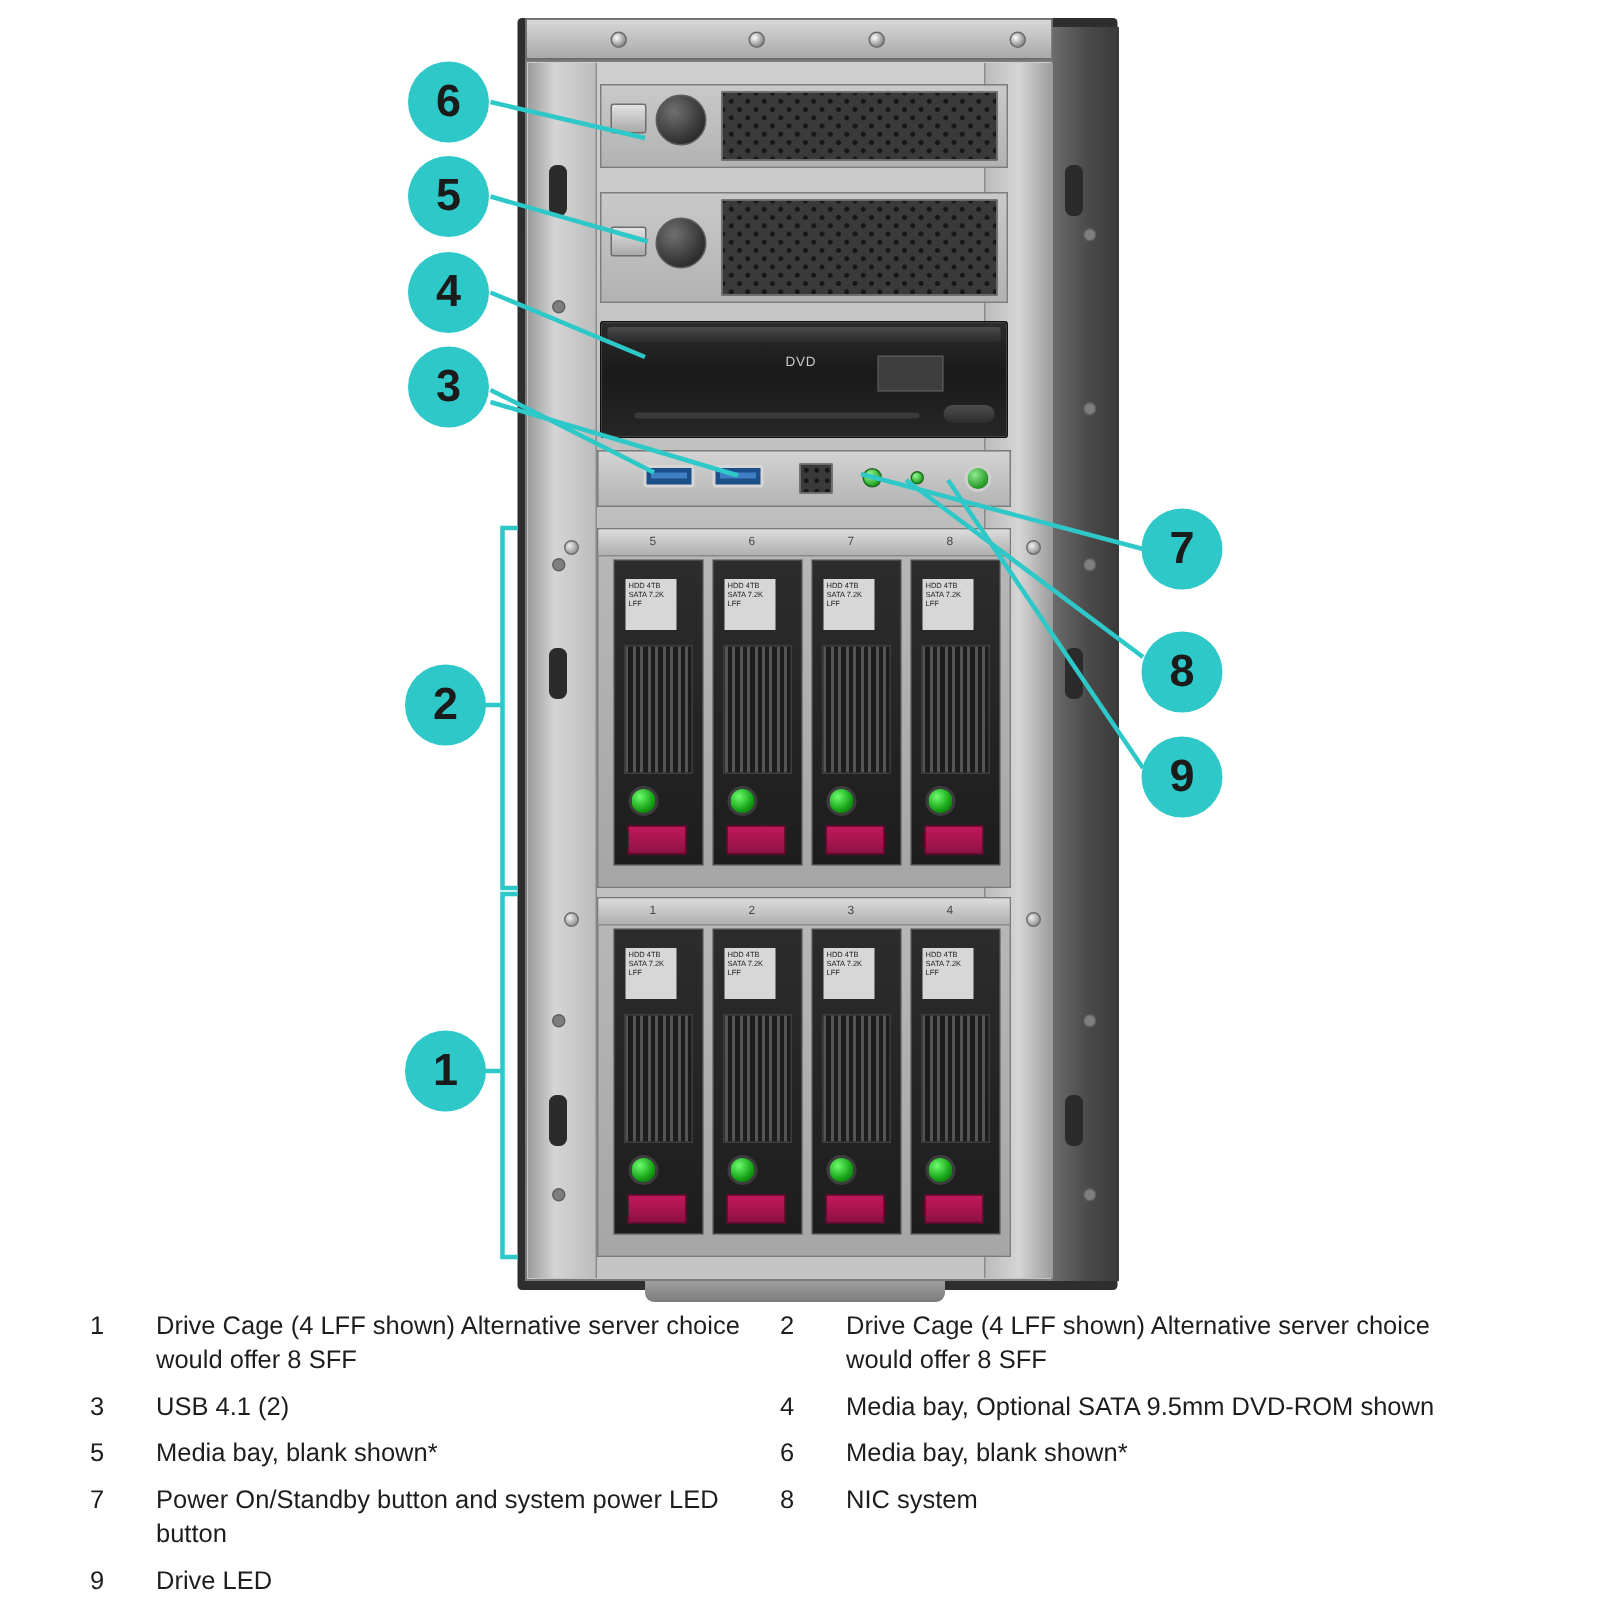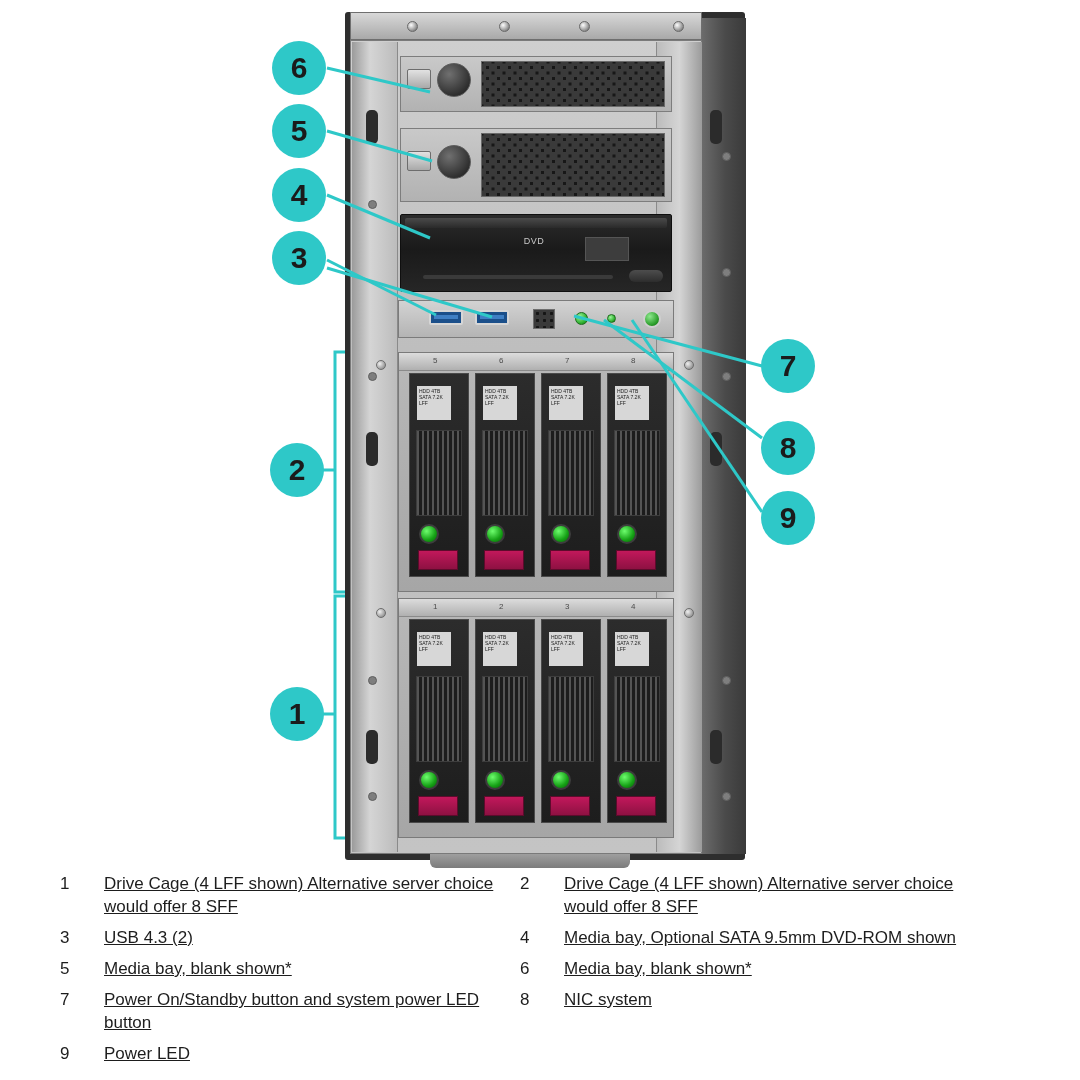--- a/index.html
+++ b/index.html
@@ -368,21 +368,20 @@
     line-height: 23px;
     color: #1d1d1d;
   }
   .legend-num {
     width: 44px;
     flex: 0 0 44px;
     text-align: left;
   }
   .legend-text {
     flex: 1 1 auto;
-    text-decoration: underline;
   }
 </style>
 </head>
 <body>
 
 <div id="stage">
 
   <div>
 
     <div class="chassis-shadow"></div>
@@ -555,33 +554,33 @@
   <div class="callout" style="left:761px; top:491px">9</div>
 
   <div id="legend">
     <div class="legend-col left">
       <div class="legend-item">
         <span class="legend-num">1</span>
         <span class="legend-text">Drive Cage (4 LFF shown) Alternative server choice would offer 8 SFF</span>
       </div>
       <div class="legend-item">
         <span class="legend-num">3</span>
-        <span class="legend-text">USB 4.3 (2)</span>
+        <span class="legend-text">USB 4.1 (2)</span>
       </div>
       <div class="legend-item">
         <span class="legend-num">5</span>
         <span class="legend-text">Media bay, blank shown*</span>
       </div>
       <div class="legend-item">
         <span class="legend-num">7</span>
         <span class="legend-text">Power On/Standby button and system power LED button</span>
       </div>
       <div class="legend-item">
         <span class="legend-num">9</span>
-        <span class="legend-text">Power LED</span>
+        <span class="legend-text">Drive LED</span>
       </div>
     </div>
 
     <div class="legend-col right">
       <div class="legend-item">
         <span class="legend-num">2</span>
         <span class="legend-text">Drive Cage (4 LFF shown) Alternative server choice would offer 8 SFF</span>
       </div>
       <div class="legend-item">
         <span class="legend-num">4</span>

